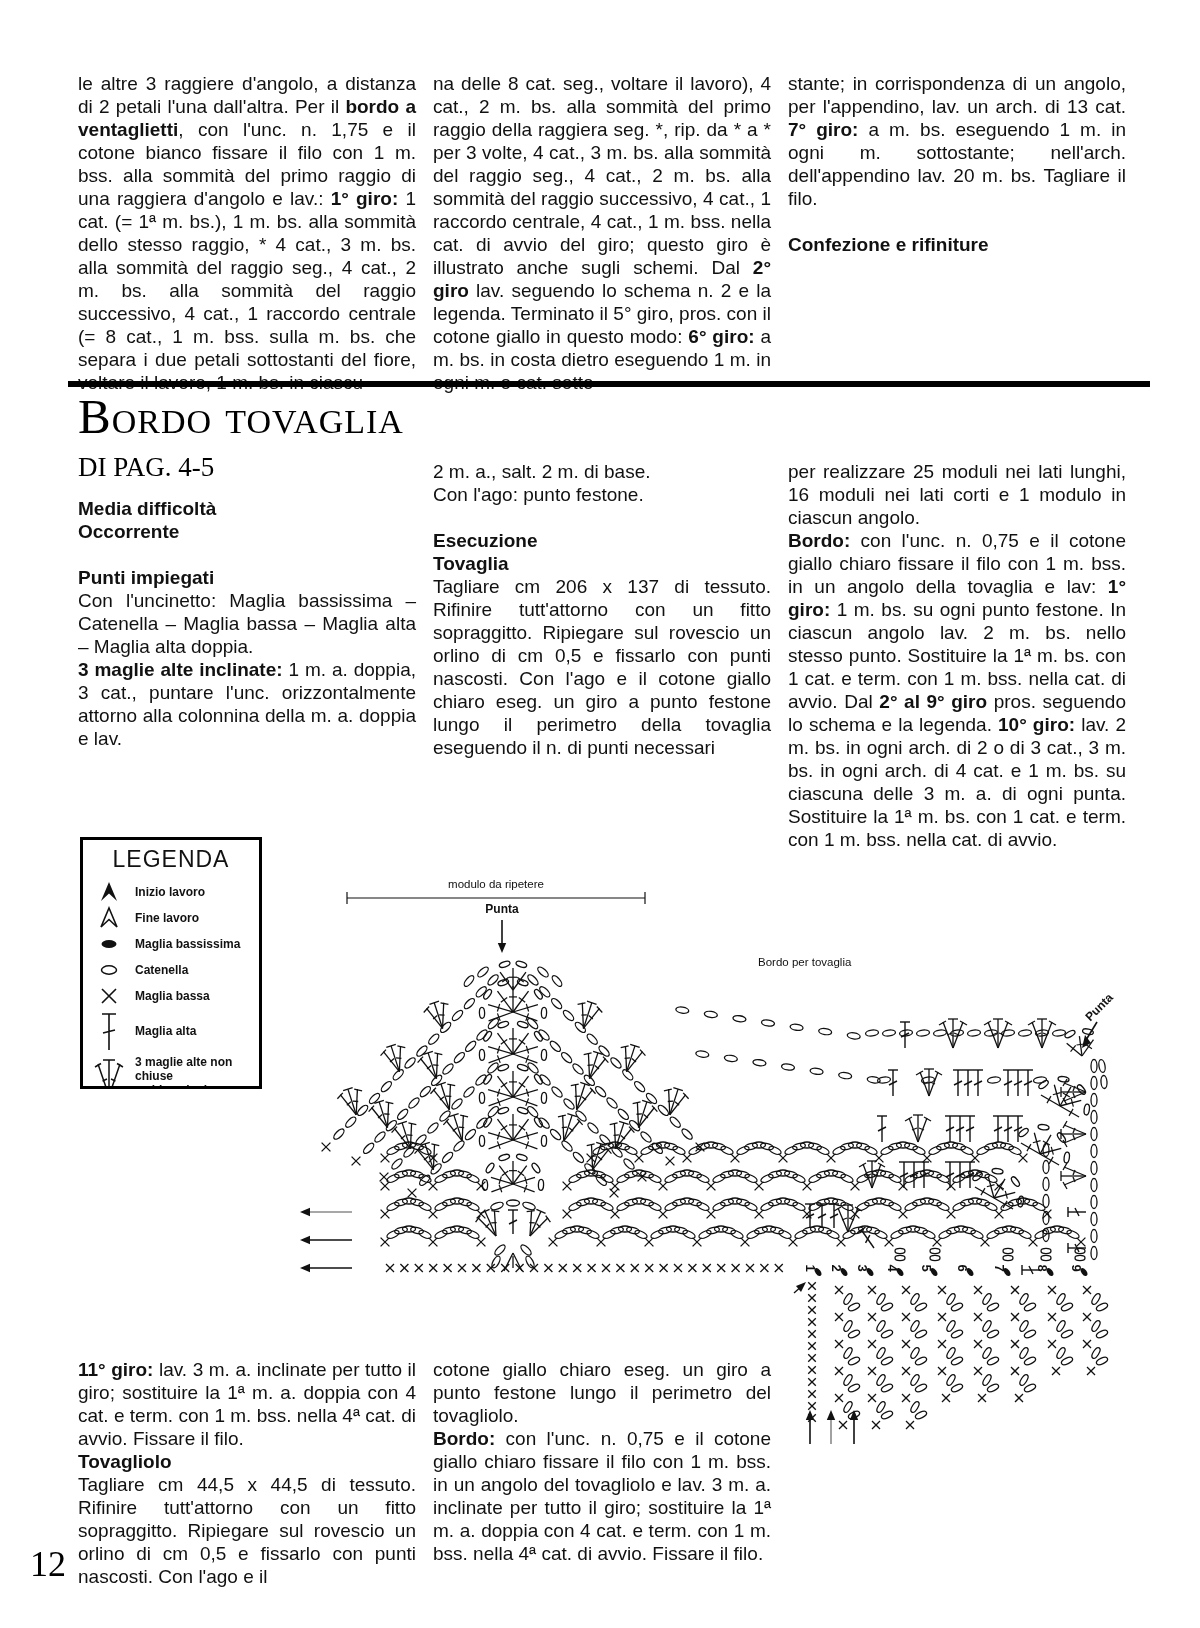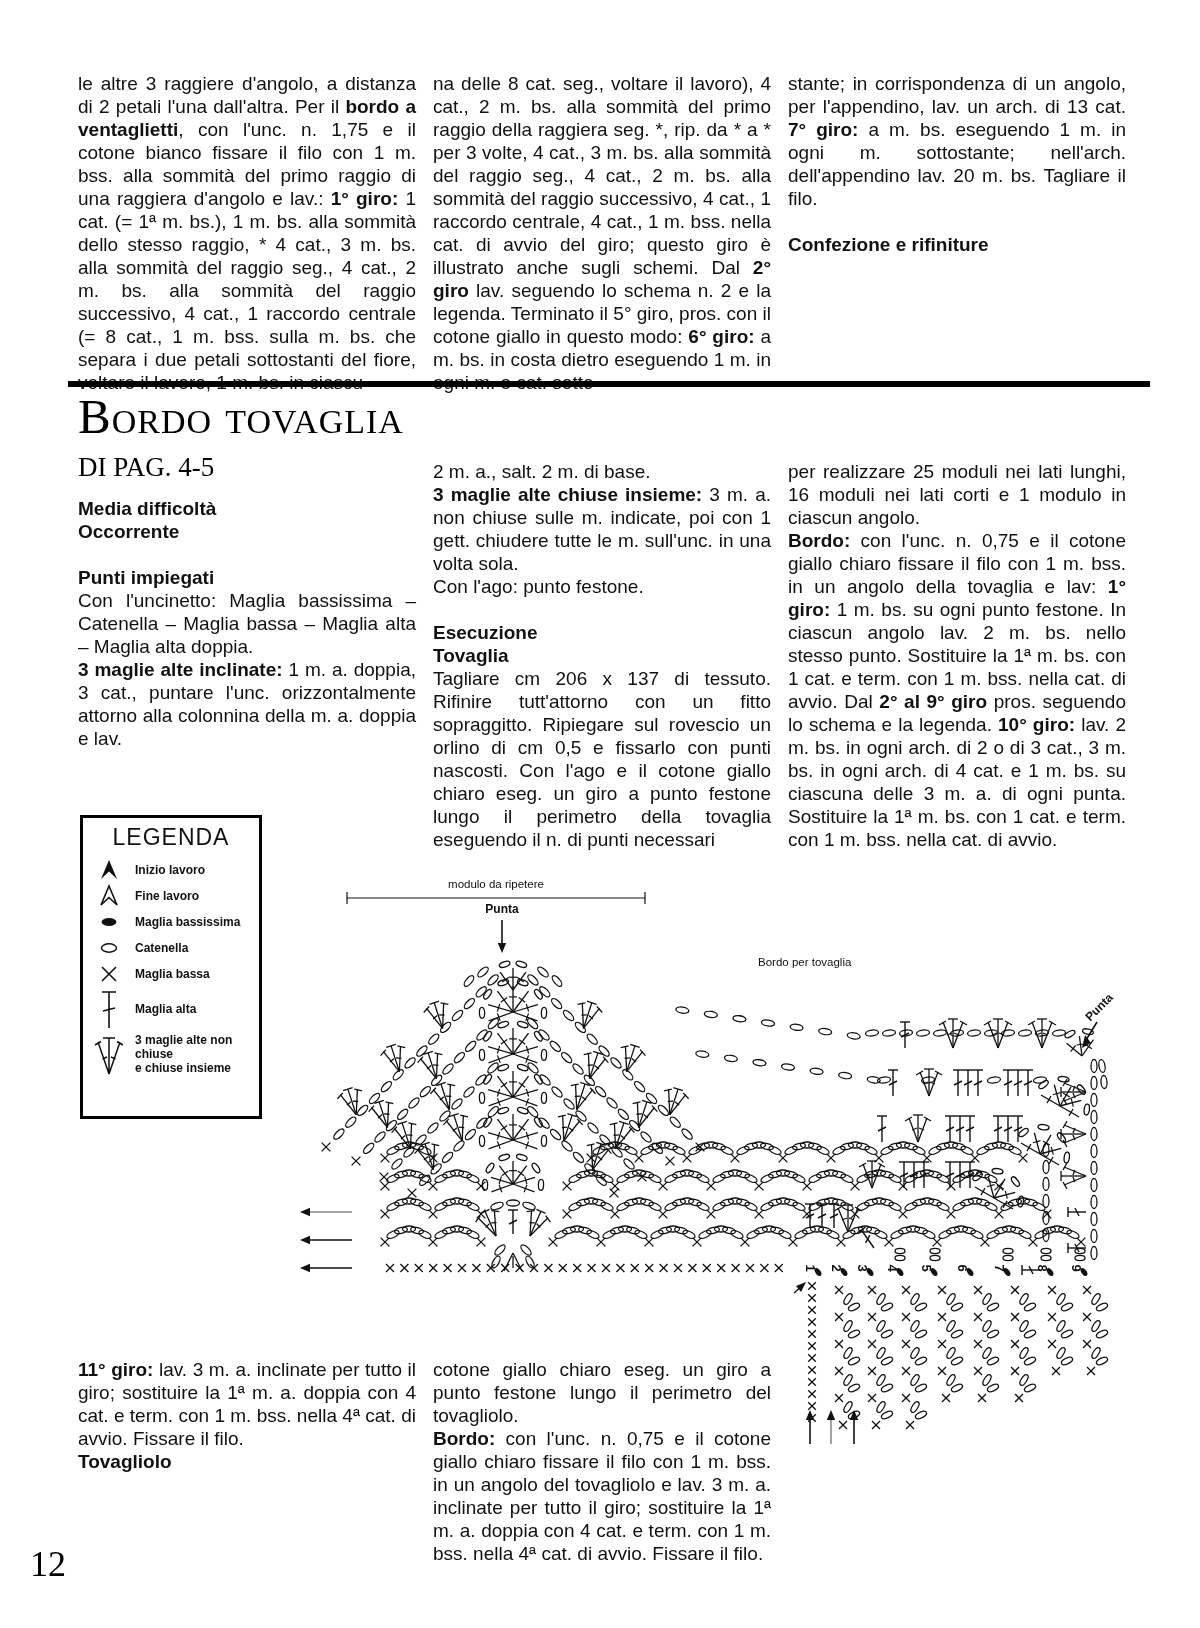--- a/index.html
+++ b/index.html
@@ -11,21 +11,21 @@
   .bh{font-weight:bold;}
   .gap{height:23px;}
   .rule{position:absolute;left:68px;top:381px;width:1082px;height:6px;background:#000;}
   .sec-title{position:absolute;left:78px;top:388px;font-family:"Liberation Serif","DejaVu Serif",serif;
              font-variant:small-caps;font-size:49px;letter-spacing:1px;color:#000;}
   .sec-sub{position:absolute;left:78px;top:452px;font-family:"Liberation Serif","DejaVu Serif",serif;
            font-size:27px;color:#000;}
   .pagenum{position:absolute;left:30px;top:1543px;font-family:"Liberation Serif","DejaVu Serif",serif;
            font-size:36px;color:#000;text-align:center;}
   
-  .legend{position:absolute;left:80px;top:815px;width:182px;height:304px;border:3px solid #000;
+  .legend{position:absolute;left:80px;top:837px;width:182px;height:252px;border:3px solid #000;
           background:#fff;padding:4px 0 0 0;box-sizing:border-box;overflow:hidden;}
   .legend-title{text-align:center;font-size:23px;letter-spacing:1px;margin:2px 0 6px 0;}
   .lg-row{display:flex;align-items:center;height:26px;font-weight:bold;}
   .lg-row.tall{height:44px;}
   .lg-row.xtall{height:46px;}
   .lg-icon{width:52px;display:flex;justify-content:center;flex:0 0 52px;}
   .lg-label{font-size:12px;line-height:14px;white-space:pre-line;}
   #diagram{position:absolute;left:0;top:0;}
   #diagram text{font-family:"Liberation Sans","DejaVu Sans",sans-serif;fill:#111;}
 </style>
@@ -54,21 +54,20 @@
   <div class="col" style="left:78px;top:497px">
     <div class="bh">Media difficoltà</div>
     <div class="bh">Occorrente</div>
     <div class="gap"></div>
     <div class="bh">Punti impiegati</div>
     <p class="jp b">Con l'uncinetto: Maglia bassissima – Catenella – Maglia bassa – Maglia alta – Maglia alta doppia.</p>
     <p class="jp"><b>3 maglie alte inclinate:</b> 1 m. a. doppia, 3 cat., puntare l'unc. orizzontalmente attorno alla colonnina della m. a. doppia e lav.</p>
   </div>
   <div class="col" style="left:433px;top:460px">
     <p class="jp">2 m. a., salt. 2 m. di base.</p>
-    <p class="jp"><b>3 maglie alte chiuse insieme:</b> 3 m. a. non chiuse sulle m. indicate, poi con 1 gett. chiudere tutte le m. sull'unc. in una volta sola.</p>
     <p class="jp b">Con l'ago: punto festone.</p>
     <div class="gap"></div>
     <div class="bh">Esecuzione</div>
     <div class="bh">Tovaglia</div>
     <p class="jp">Tagliare cm 206 x 137 di tessuto. Rifinire tutt'attorno con un fitto sopraggitto. Ripiegare sul rovescio un orlino di cm 0,5 e fissarlo con punti nascosti. Con l'ago e il cotone giallo chiaro eseg. un giro a punto festone lungo il perimetro della tovaglia eseguendo il n. di punti necessari</p>
   </div>
   <div class="col" style="left:788px;top:460px">
     <p class="jp">per realizzare 25 moduli nei lati lunghi, 16 moduli nei lati corti e 1 modulo in ciascun angolo.</p>
     <p class="jp"><b>Bordo:</b> con l'unc. n. 0,75 e il cotone giallo chiaro fissare il filo con 1 m. bss. in un angolo della tovaglia e lav: <b>1° giro:</b> 1 m. bs. su ogni punto festone. In ciascun angolo lav. 2 m. bs. nello stesso punto. Sostituire la 1ª m. bs. con 1 cat. e term. con 1 m. bss. nella cat. di avvio. Dal <b>2° al 9° giro</b> pros. seguendo lo schema e la legenda. <b>10° giro:</b> lav. 2 m. bs. in ogni arch. di 2 o di 3 cat., 3 m. bs. in ogni arch. di 4 cat. e 1 m. bs. su ciascuna delle 3 m. a. di ogni punta. Sostituire la 1ª m. bs. con 1 cat. e term. con 1 m. bss. nella cat. di avvio.</p>
   </div>
@@ -1521,20 +1520,21 @@
       <polygon points="810,1410 805.8,1420 814.2,1420" fill="#111"></polygon>
       <line x1="831" y1="1418" x2="831" y2="1444" stroke="#8a8a8a" stroke-width="1.6"></line>
       <polygon points="831,1410 826.8,1420 835.2,1420" fill="#111"></polygon>
       <line x1="854" y1="1418" x2="854" y2="1444" stroke="#111" stroke-width="1.6"></line>
       <polygon points="854,1410 849.8,1420 858.2,1420" fill="#111"></polygon>
     </svg>
 
   <div class="col" style="left:78px;top:1358px">
     <p class="jp"><b>11° giro:</b> lav. 3 m. a. inclinate per tutto il giro; sostituire la 1ª m. a. doppia con 4 cat. e term. con 1 m. bss. nella 4ª cat. di avvio. Fissare il filo.</p>
     <div class="bh">Tovagliolo</div>
+    <p class="jp">Tagliare cm 44,5 x 44,5 di tessuto. Rifinire tutt'attorno con un fitto sopraggitto. Ripiegare sul rovescio un orlino di cm 0,5 e fissarlo con punti nascosti. Con l'ago e il</p>
   </div>
   <div class="col" style="left:433px;top:1358px">
     <p class="jp">cotone giallo chiaro eseg. un giro a punto festone lungo il perimetro del tovagliolo.</p>
     <p class="jp"><b>Bordo:</b> con l'unc. n. 0,75 e il cotone giallo chiaro fissare il filo con 1 m. bss. in un angolo del tovagliolo e lav. 3 m. a. inclinate per tutto il giro; sostituire la 1ª m. a. doppia con 4 cat. e term. con 1 m. bss. nella 4ª cat. di avvio. Fissare il filo.</p>
   </div>
 
   <div class="pagenum">12</div>
 </div>
 
 </body></html>

